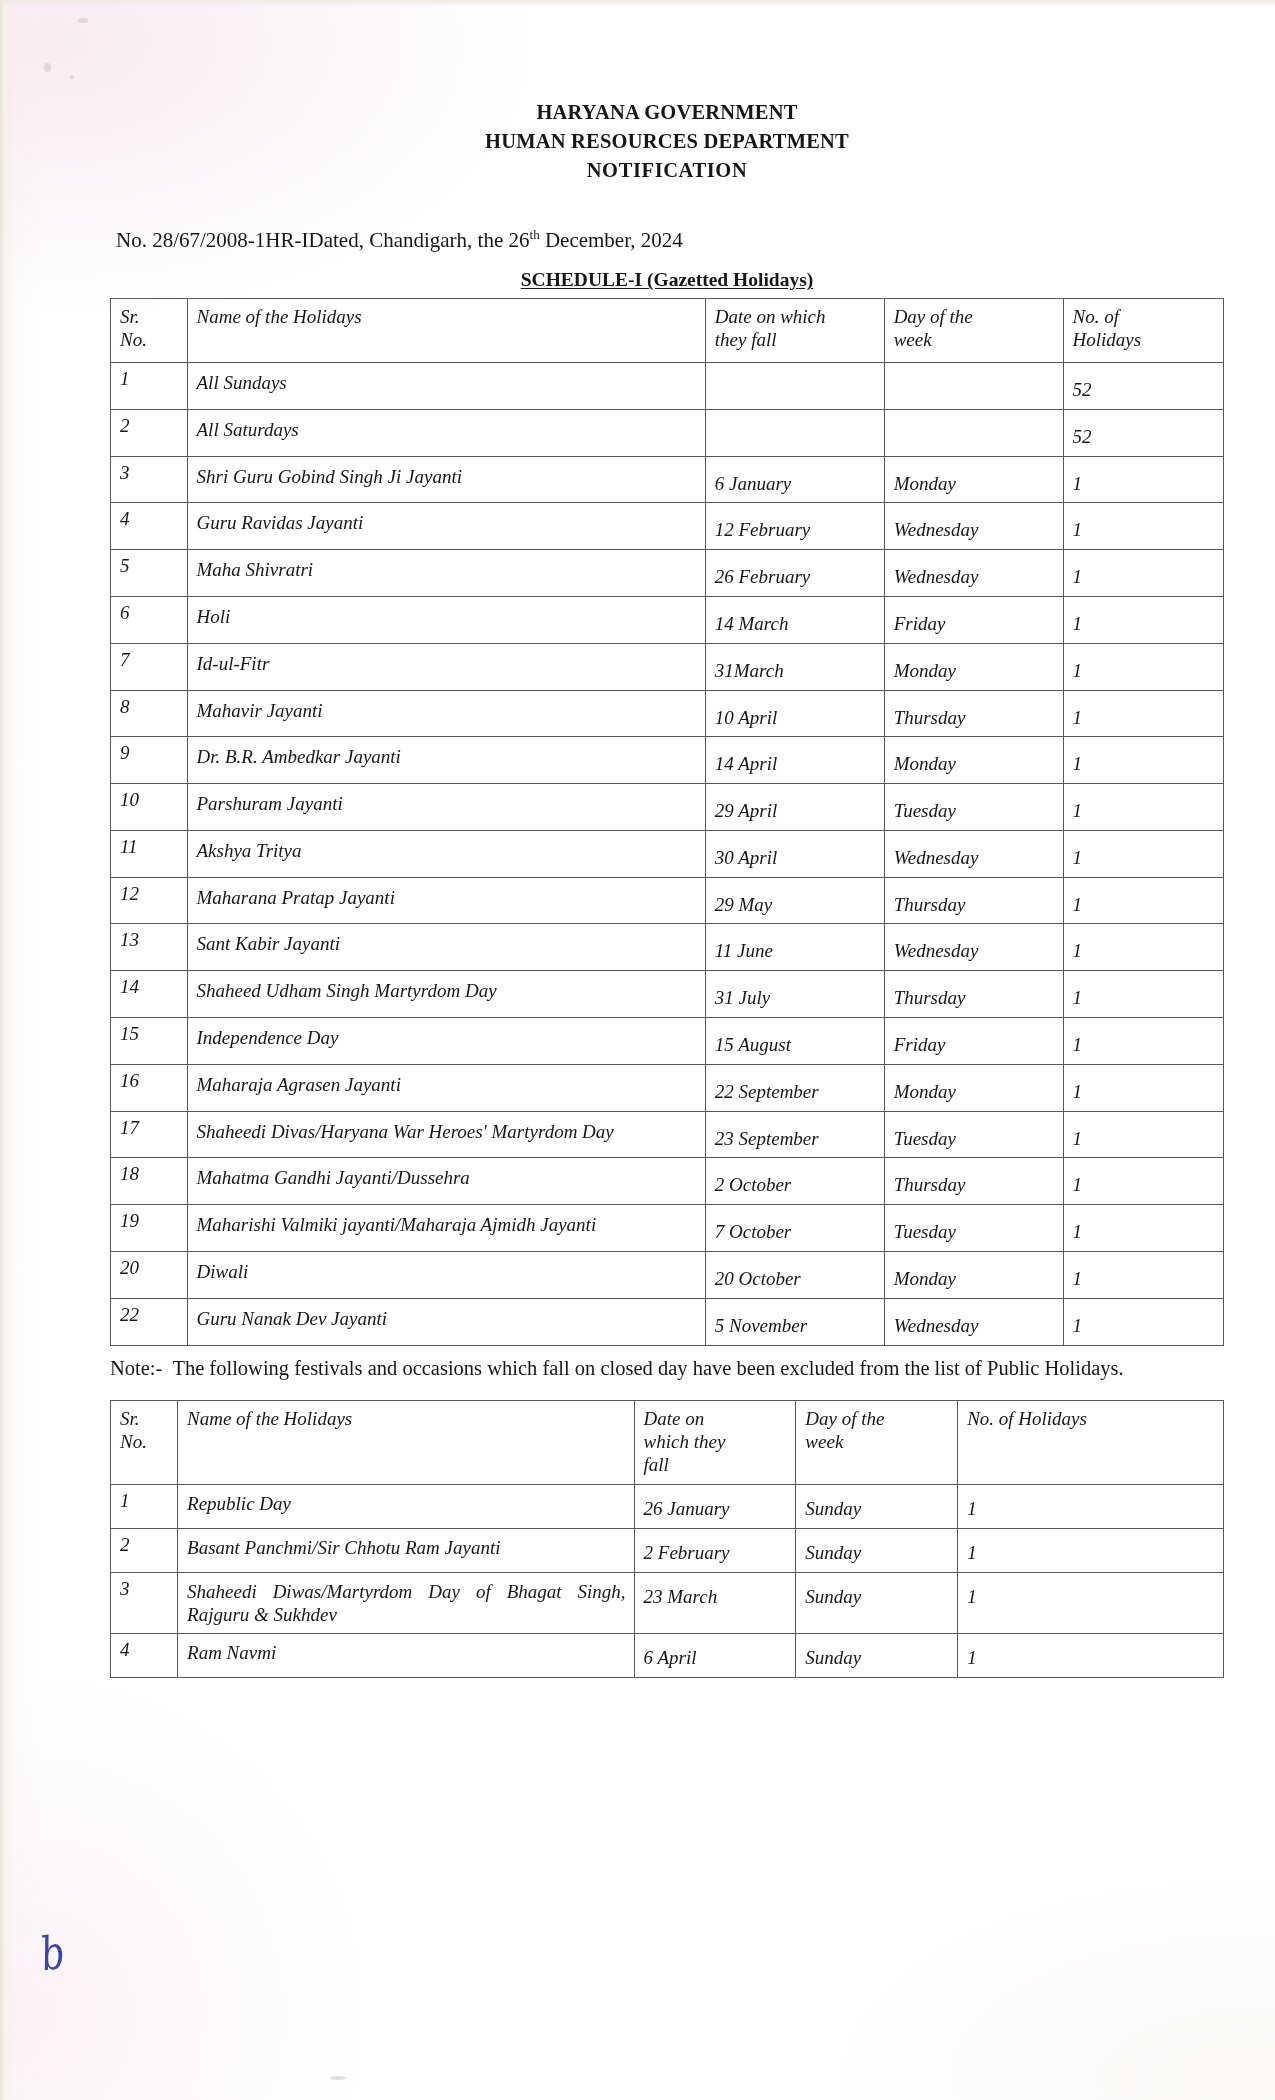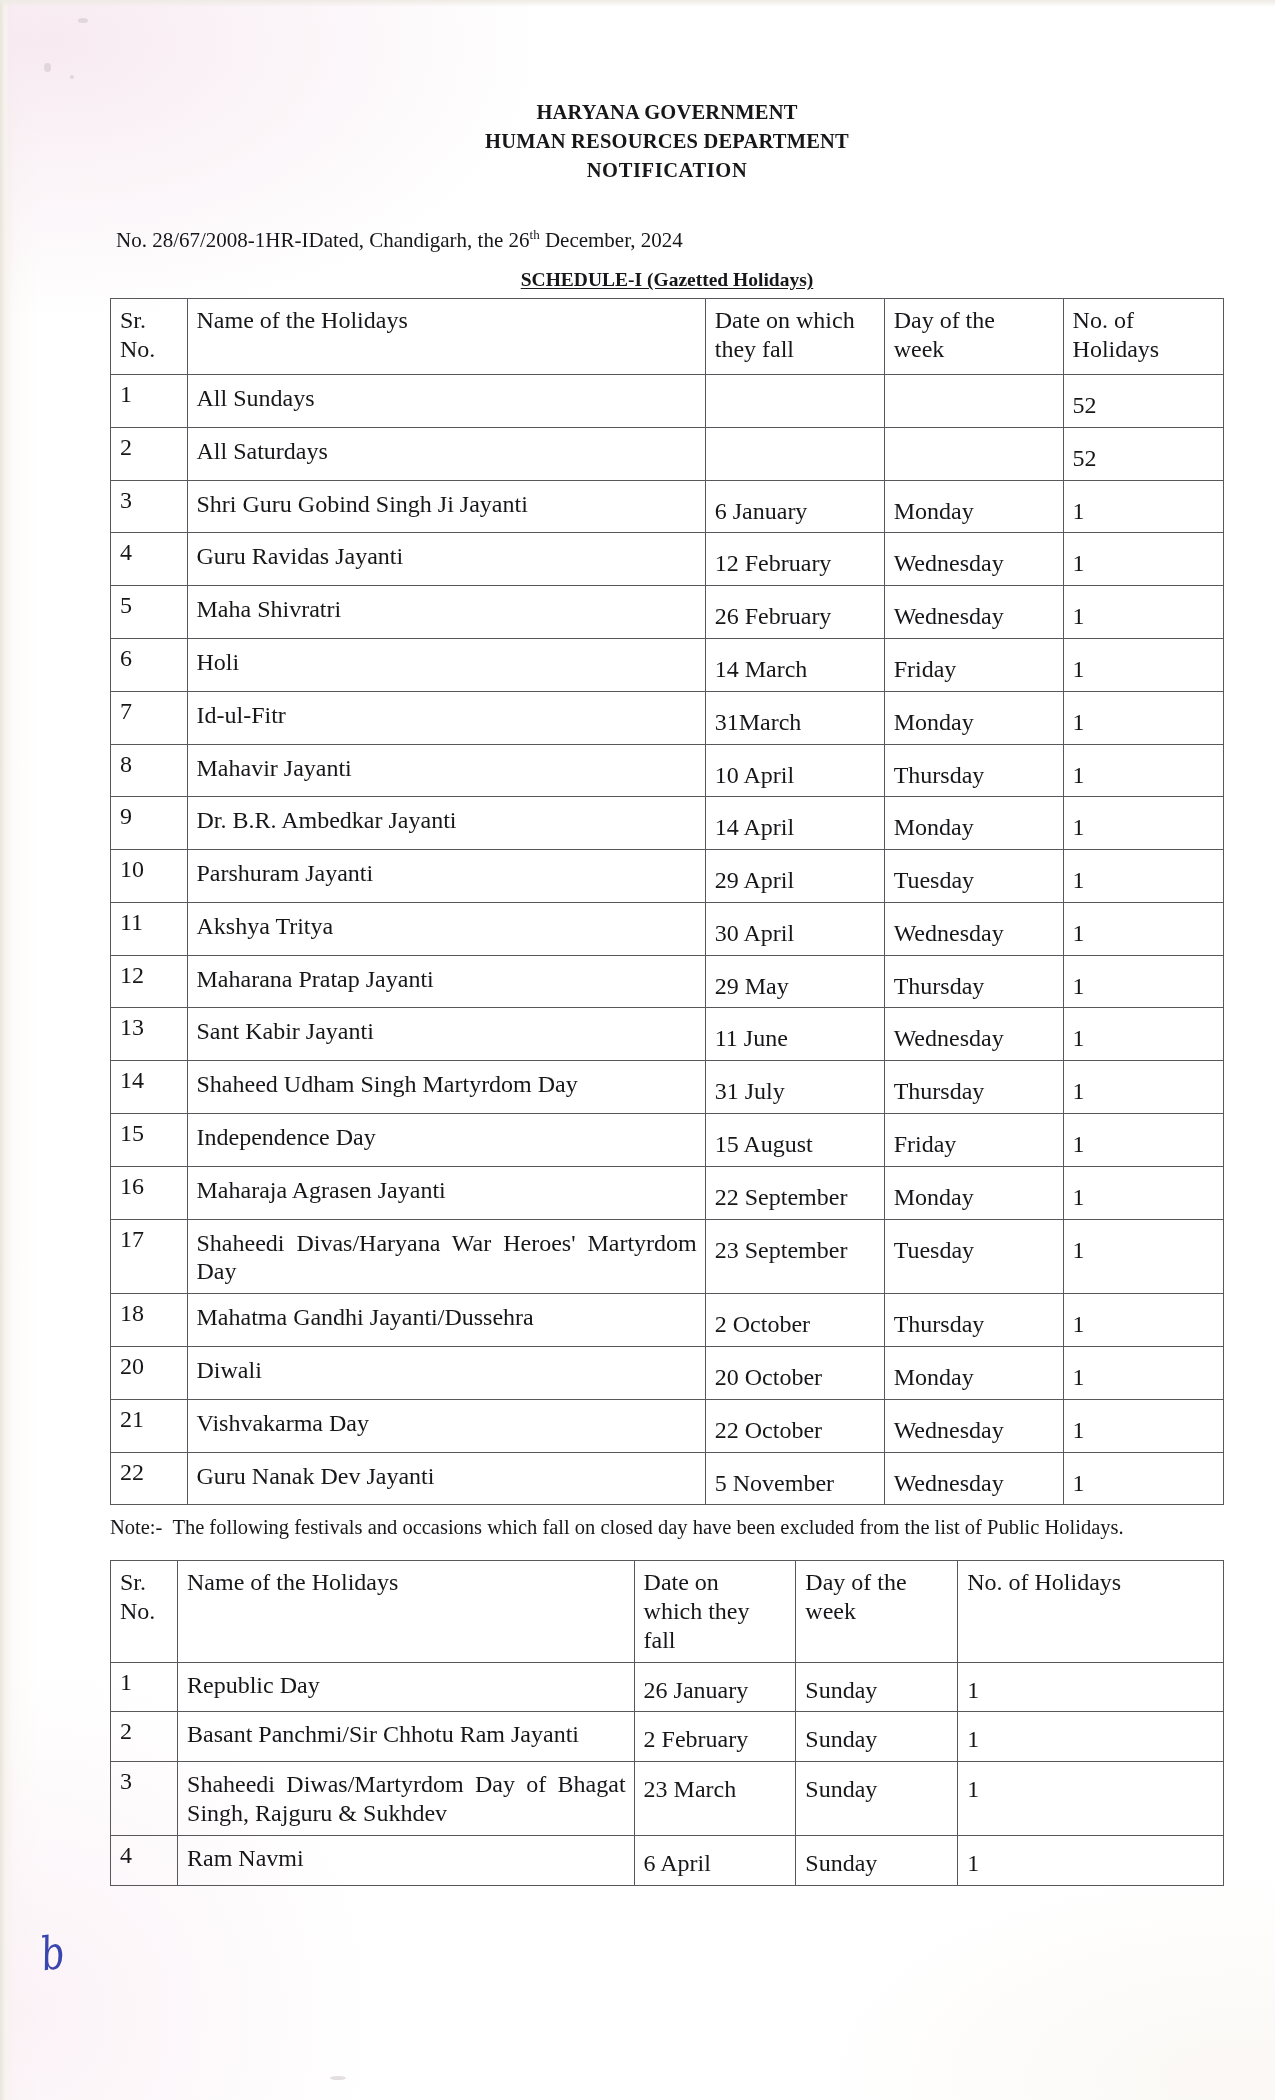--- a/index.html
+++ b/index.html
@@ -84,21 +84,22 @@
     margin-top: 16px;
     margin-bottom: 7px;
   }
   .sched-title span { text-decoration: underline; text-underline-offset: 2px; }
 
   
   table {
     border-collapse: collapse;
     width: 100%;
     table-layout: fixed;
-    font-size: 24px;
+    font-size: 19px;
+    font-style: italic;
   }
   table td, table th {
     border: 1px solid #58585c;
     padding: 7px 8px 7px 9px;
     vertical-align: top;
     font-weight: normal;
     text-align: left;
     line-height: 1.2;
   }
   
@@ -336,31 +337,31 @@
           <td class="cell-num">1</td>
         </tr>
         <tr>
           <td class="cell-sr">18</td>
           <td class="cell-name">Mahatma Gandhi Jayanti/Dussehra</td>
           <td class="cell-date">2 October</td>
           <td class="cell-day">Thursday</td>
           <td class="cell-num">1</td>
         </tr>
         <tr>
+          <td class="cell-sr">19</td>
+          <td class="cell-name cell-name-justify">Maharishi Valmiki jayanti/Maharaja Ajmidh Jayanti</td>
+          <td class="cell-date">7 October</td>
+          <td class="cell-day">Tuesday</td>
+          <td class="cell-num">1</td>
+        </tr>
+        <tr>
           <td class="cell-sr">20</td>
           <td class="cell-name">Diwali</td>
           <td class="cell-date">20 October</td>
           <td class="cell-day">Monday</td>
-          <td class="cell-num">1</td>
-        </tr>
-        <tr>
-          <td class="cell-sr">21</td>
-          <td class="cell-name">Vishvakarma Day</td>
-          <td class="cell-date">22 October</td>
-          <td class="cell-day">Wednesday</td>
           <td class="cell-num">1</td>
         </tr>
         <tr>
           <td class="cell-sr">22</td>
           <td class="cell-name">Guru Nanak Dev Jayanti</td>
           <td class="cell-date">5 November</td>
           <td class="cell-day">Wednesday</td>
           <td class="cell-num">1</td>
         </tr>
       </tbody>

